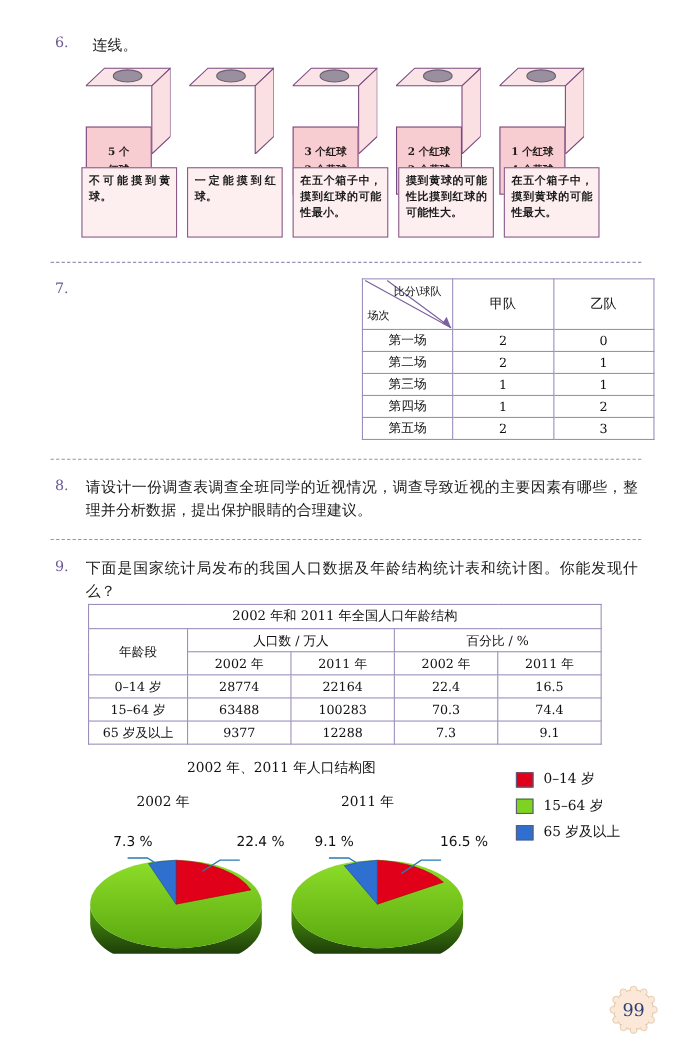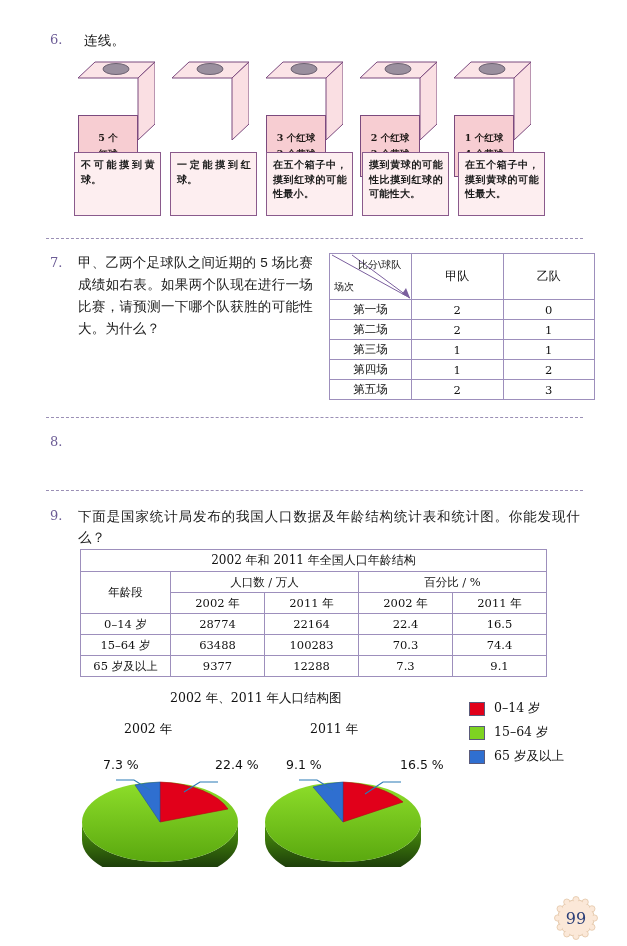--- a/index.html
+++ b/index.html
@@ -213,23 +213,20 @@
         <p>摸到黄球的可能性比摸到红球的可能性大。</p>
       </div>
     <div class="card">
         <p>在五个箱子中，摸到黄球的可能性最大。</p>
       </div>
   </div>
 
   <div class="divider" style="top:238px;"></div>
 
   <div class="qnum" style="left:50px; top:255px;">7.</div>
-  <div class="q7wrap">
-    <p class="qtext">甲、乙两个足球队之间近期的 5 场比赛成绩如右表。如果两个队现在进行一场比赛，请预测一下哪个队获胜的可能性大。为什么？</p>
-  </div>
 
   <table class="t7">
     <tbody>
         <tr>
       <td class="corner" rowspan="1">
         <svg width="82" height="46">
           <line x1="2" y1="1" x2="80" y2="44" stroke="#7b5f9e" stroke-width="1"></line>
           <line x1="22" y1="1" x2="80" y2="44" stroke="#7b5f9e" stroke-width="1"></line>
           <polygon points="80,44 72,40 76,34" fill="#7b5f9e"></polygon>
         </svg>
@@ -263,20 +260,23 @@
       <td>第五场</td>
       <td>2</td>
       <td>3</td>
     </tr>
   </tbody>
     </table>
 
   <div class="divider" style="top:417px;"></div>
 
   <div class="qnum" style="left:50px; top:434px;">8.</div>
+  <div style="position:absolute; left:78px; top:432px; width:502px;">
+    <p class="qtext" style="text-align:justify;">请设计一份调查表调查全班同学的近视情况，调查导致近视的主要因素有哪些，整理并分析数据，提出保护眼睛的合理建议。</p>
+  </div>
 
   <div class="divider" style="top:490px;"></div>
 
   <div class="qnum" style="left:50px; top:508px;">9.</div>
   <div style="position:absolute; left:78px; top:506px; width:502px;">
     <p class="qtext" style="text-align:justify;">下面是国家统计局发布的我国人口数据及年龄结构统计表和统计图。你能发现什么？</p>
   </div>
 
   <table class="t9">
     <tbody>

